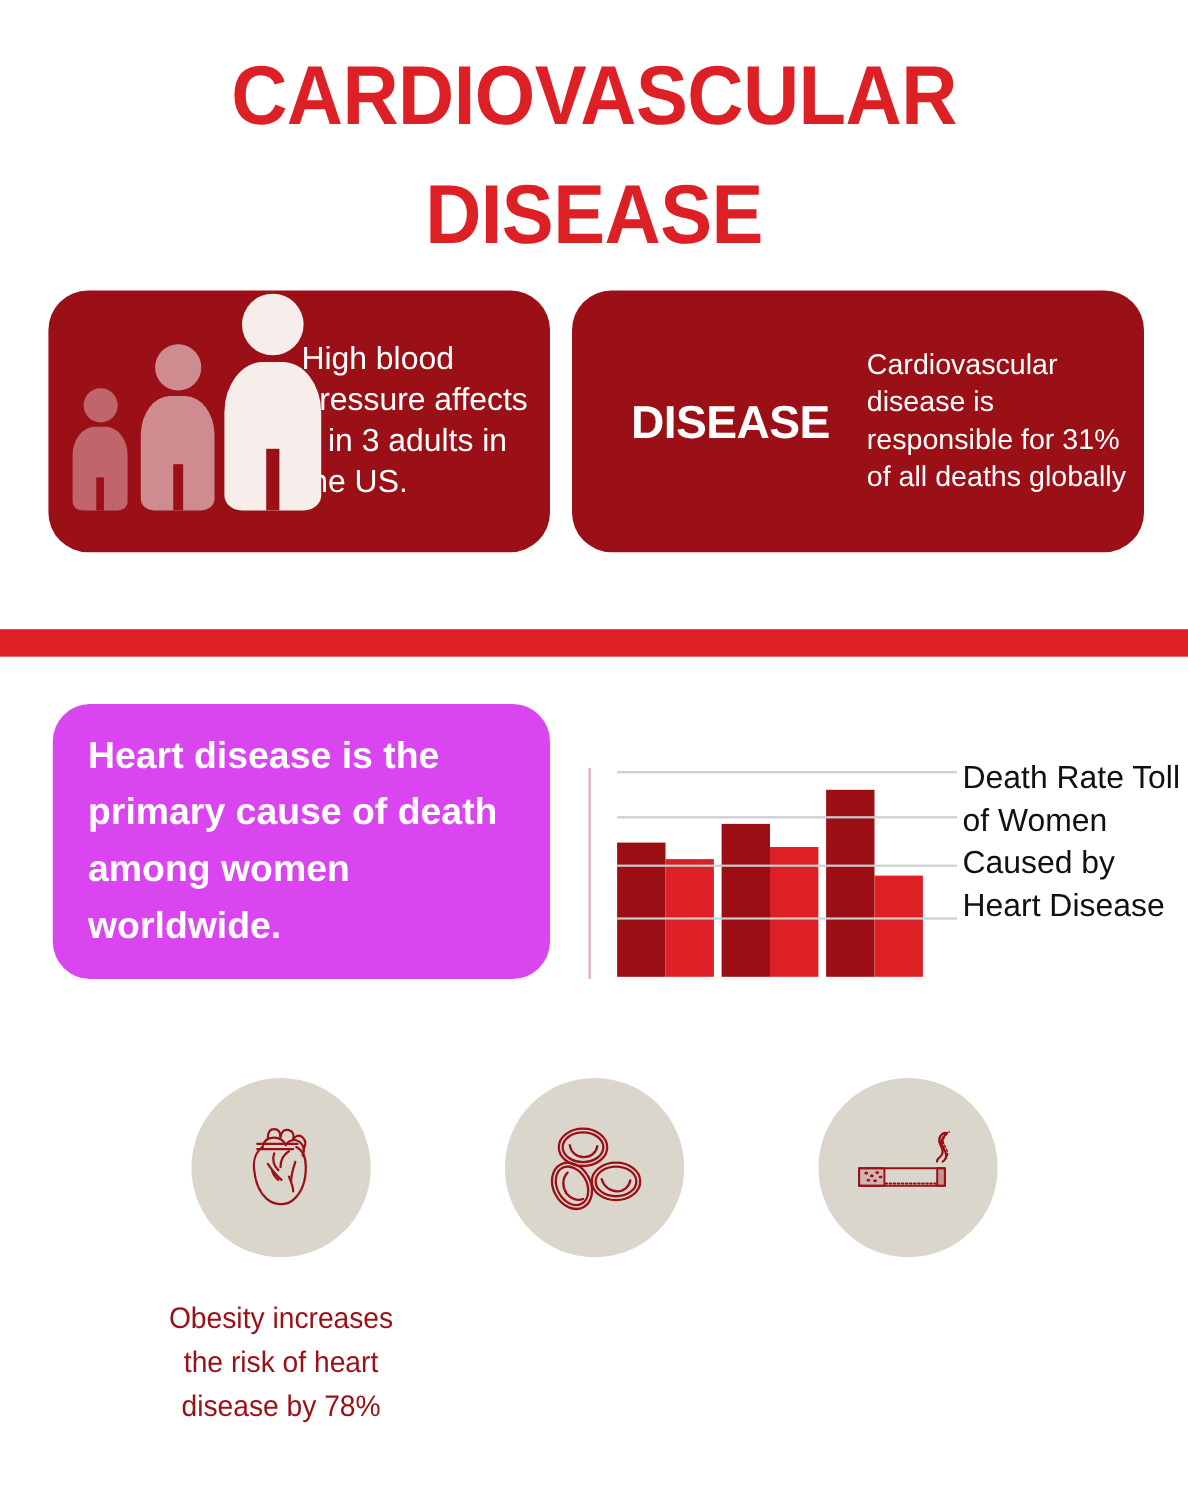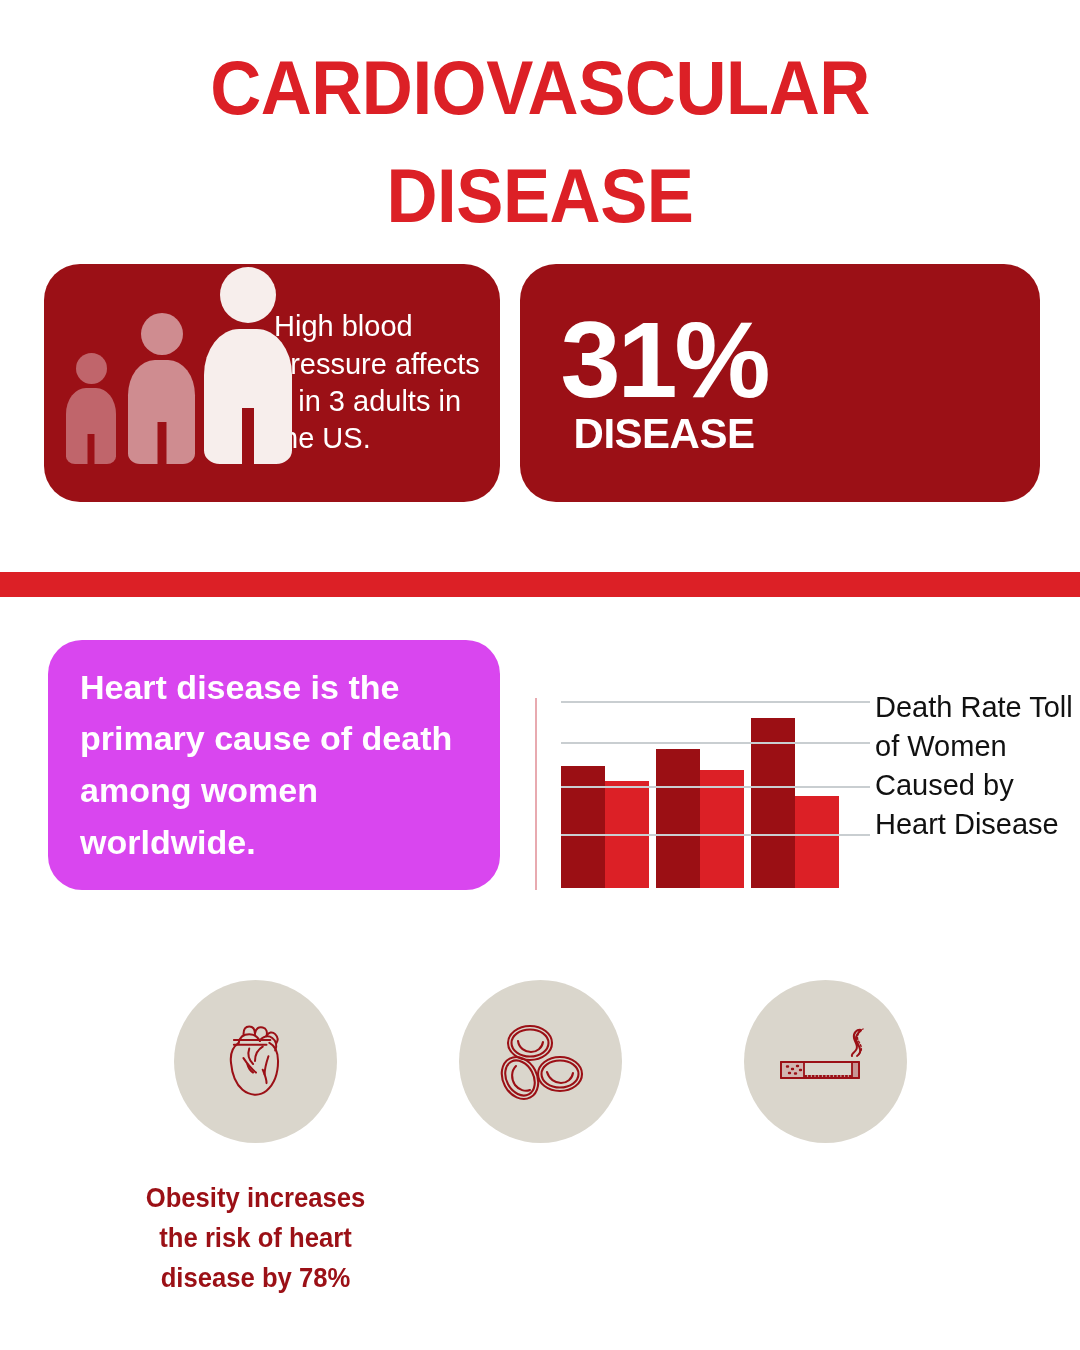--- a/index.html
+++ b/index.html
@@ -118,21 +118,21 @@
   #chart-label {
     position:absolute; left:355px; top:0px; width:205px;
     color:#111111; font-size:29px; line-height:1.345;
   }
 
   
   #risks {
     position:absolute; left:0; top:980px; width:1080px; height:340px;
     display:flex; justify-content:center;
   }
-  .risk { width:285px; position:relative;font-weight:bold; }
+  .risk { width:285px; position:relative; }
   .risk-circle {
     width:163px; height:163px; border-radius:50%;
     background:#dad6cc; margin:0 auto;
     display:flex; align-items:center; justify-content:center;
   }
   .risk-caption {
     margin-top:36px; text-align:center;
     color:#9b1016;
     font-family:"Liberation Sans Narrow","Liberation Sans",sans-serif;
     font-size:27px; line-height:1.48;
@@ -170,23 +170,23 @@
         <div class="torso"></div>
         <div class="leggap"></div>
       </div>
     </div>
   </div>
   <div id="card-people-text">High blood pressure affects 1 in 3 adults in the US.</div>
 </div>
 
 <div id="card-pct">
   <div id="pct-block">
-    <div id="pct-big">31%</div>
     <div id="pct-sub">DISEASE</div>
   </div>
+  <div id="pct-text">Cardiovascular disease is responsible for 31% of all deaths globally</div>
 </div>
 
 <div id="divider"></div>
 
 <div id="card-heart">
   <div id="card-heart-text">Heart disease is the primary cause of death among women worldwide.</div>
 </div>
 
 <div id="chart">
   <div id="plot">

